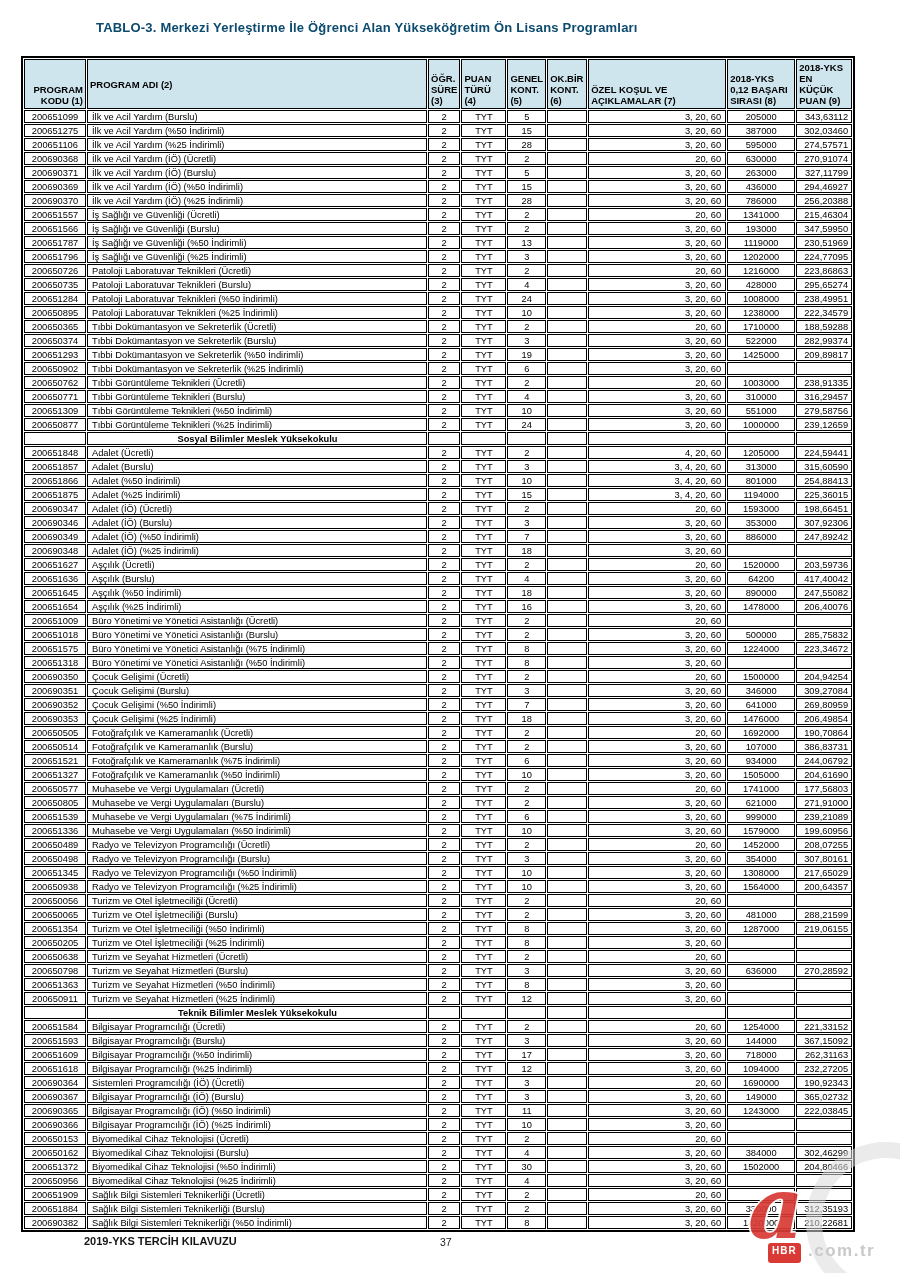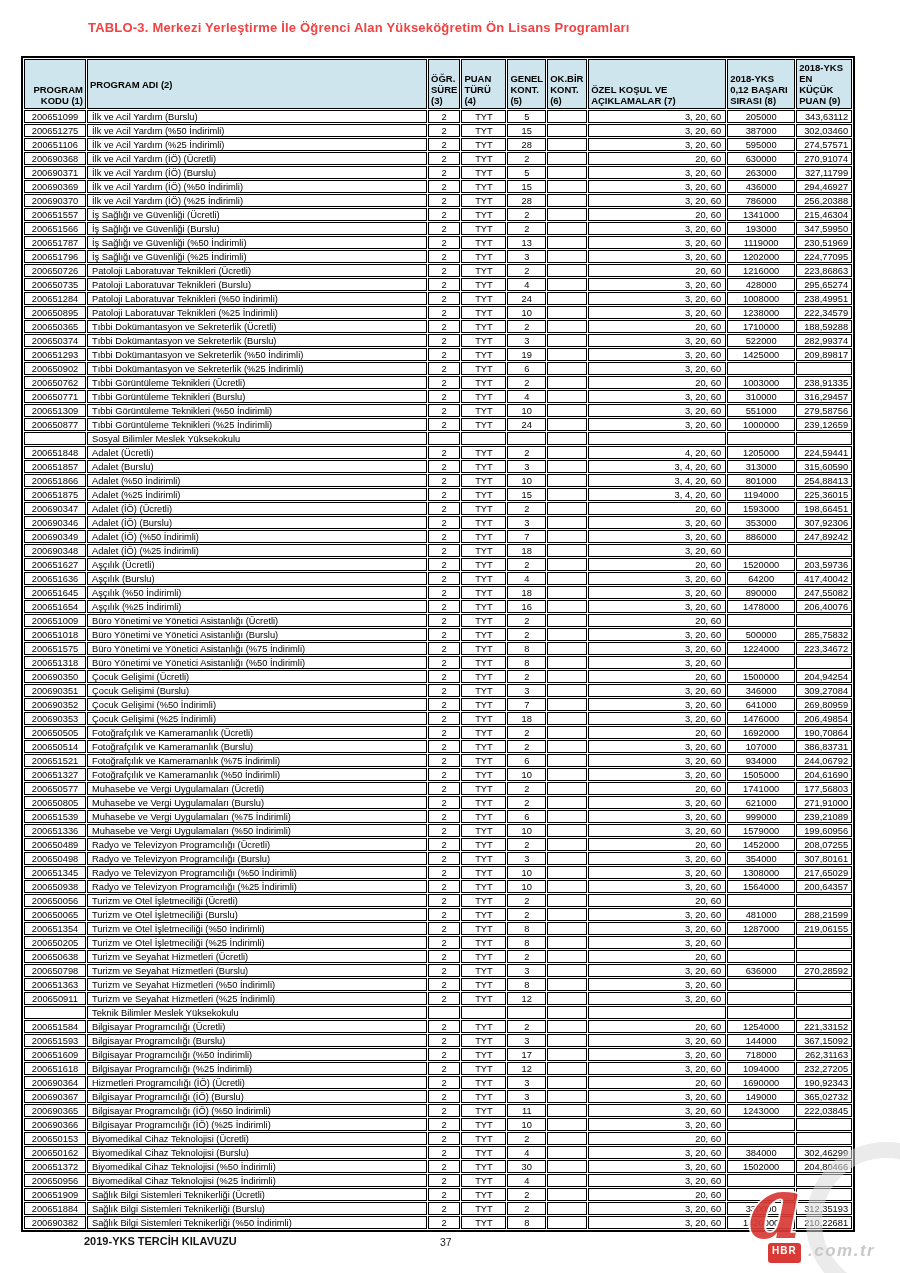--- a/index.html
+++ b/index.html
@@ -1,22 +1,22 @@
 <!DOCTYPE html>
 <html style="--header-bg: #cfe5ee; --wm-red: #d93a35; --wm-gray: #c9c9c9; --wm-gray-light: #dadada;"><head>
 <meta charset="utf-8">
 <style>
   html,body { margin:0; padding:0; }
   body {
     width:900px; height:1273px; position:relative; overflow:hidden;
     background:#ffffff; font-family:"Liberation Sans", sans-serif; color:#000;
   }
   .page-title {
-    position:absolute; left:88px; top:20px;
-    font-size:13px; font-weight:bold; letter-spacing:.2px; color:#ef4444;
+    position:absolute; left:96px; top:20px;
+    font-size:13px; font-weight:bold; letter-spacing:.2px; color:#0c4a6e;
   }
   table.programs {
     position:absolute; left:21px; top:56px;
     border-collapse:separate; border-spacing:1px;
     border:2px solid #000; table-layout:fixed; background:#fff;
   }
   th, td {
     box-sizing:border-box; border:1px solid #000;
     overflow:hidden; white-space:nowrap;
   }
@@ -31,21 +31,21 @@
   td {
     height:13px; font-size:9.3px; line-height:10px; padding:0 3px;
     background:#fff; vertical-align:middle;
   }
   td.c0 { text-align:center; }
   td.c1 { text-align:left; padding-left:4px; }
   td.c2, td.c3, td.c4, td.c5 { text-align:center; }
   td.c6 { text-align:right; padding-right:4px; }
   td.c7 { text-align:center; }
   td.c8 { text-align:right; padding-right:3px; }
-  tr.section td { font-weight:normal; }
+  tr.section td { font-weight:bold;text-align:center; }
   .footer-left {
     position:absolute; left:84px; top:1235px;
     font-size:11px; font-weight:bold; color:#151515;
   }
   .page-number {
     position:absolute; left:440px; top:1236px;
     font-size:10.5px; color:#222;
   }
   
   .wm-ring {
@@ -61,21 +61,21 @@
     opacity:.92;
   }
   .wm-badge {
     position:absolute; left:768px; top:1243px; z-index:7;
     background:var(--wm-red,#d93a35); color:#fff;
     font-size:10px; font-weight:bold; letter-spacing:1px;
     padding:2px 4px 7px 4px; border-radius:3px;
   }
   .wm-suffix {
     position:absolute; left:808px; top:1241px; z-index:6;
-    font-size:17px; font-style:italic; font-weight:bold; letter-spacing:1.5px;
+    font-size:17px; font-weight:bold; letter-spacing:1.5px;
     color:var(--wm-gray,#c9c9c9);
   }
 </style>
 </head>
 <body>
 
 <div class="page-title">TABLO-3. Merkezi Yerleştirme İle Öğrenci Alan Yükseköğretim Ön Lisans Programları</div>
 
 <table class="programs">
   <colgroup>
@@ -871,21 +871,21 @@
         <td class="c2">2</td>
         <td class="c3">TYT</td>
         <td class="c4">12</td>
         <td class="c5"></td>
         <td class="c6">3, 20, 60</td>
         <td class="c7">1094000</td>
         <td class="c8">232,27205</td>
       </tr>
       <tr>
         <td class="c0">200690364</td>
-        <td class="c1">Hizmetleri Programcılığı (İÖ) (Ücretli)</td>
+        <td class="c1">Sistemleri Programcılığı (İÖ) (Ücretli)</td>
         <td class="c2">2</td>
         <td class="c3">TYT</td>
         <td class="c4">3</td>
         <td class="c5"></td>
         <td class="c6">20, 60</td>
         <td class="c7">1690000</td>
         <td class="c8">190,92343</td>
       </tr>
       <tr>
         <td class="c0">200690367</td>

